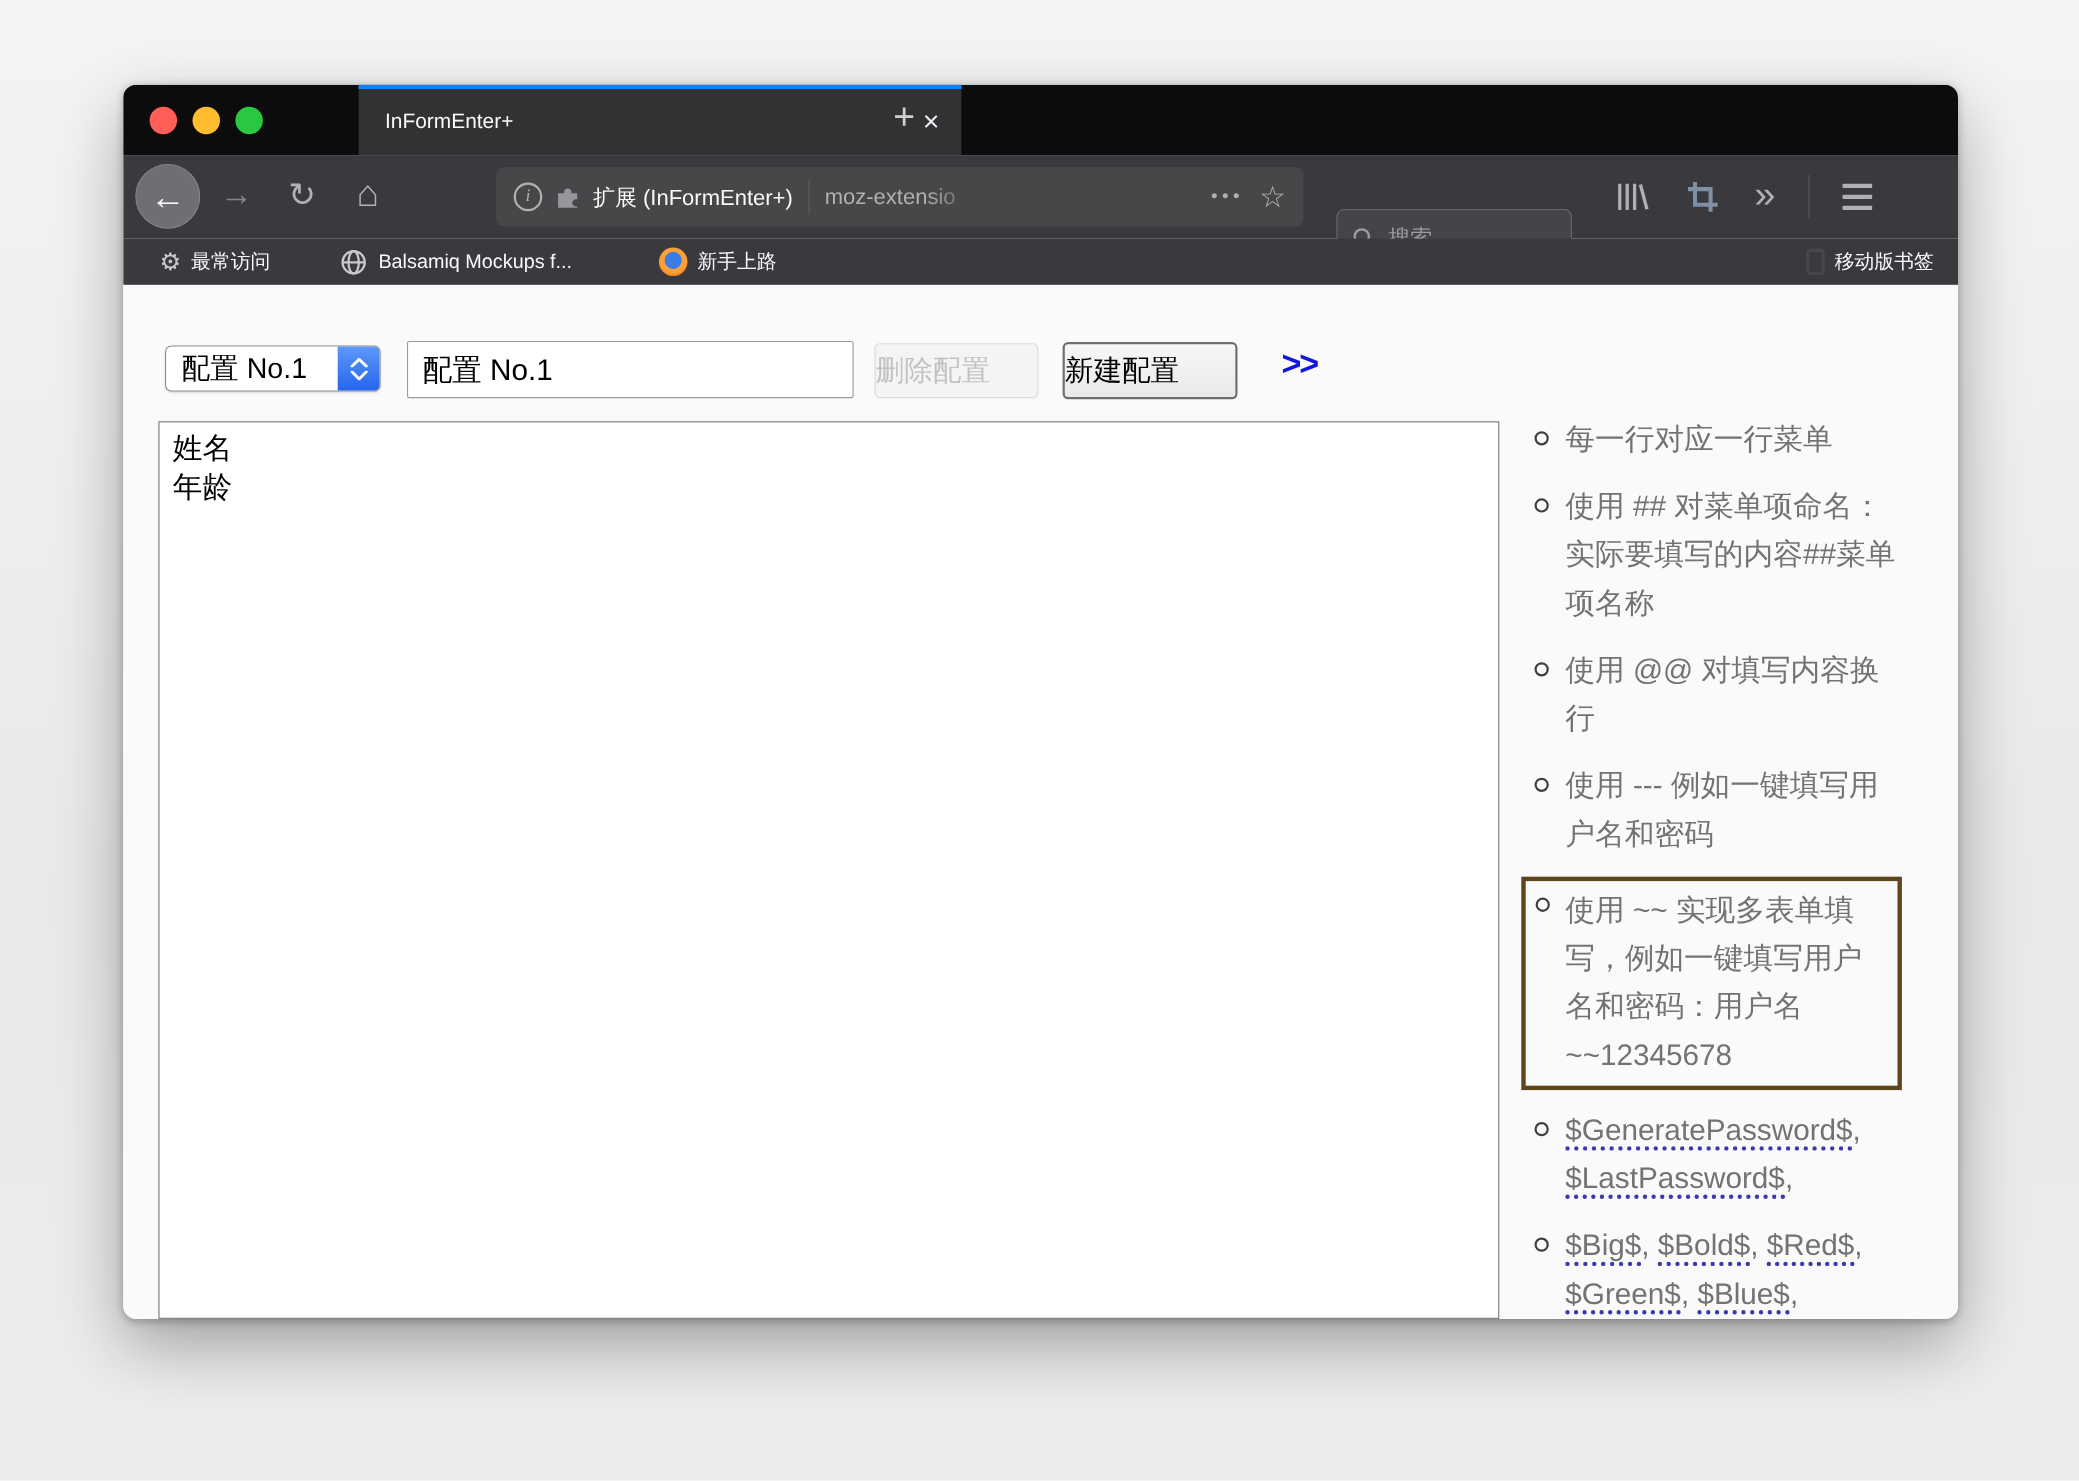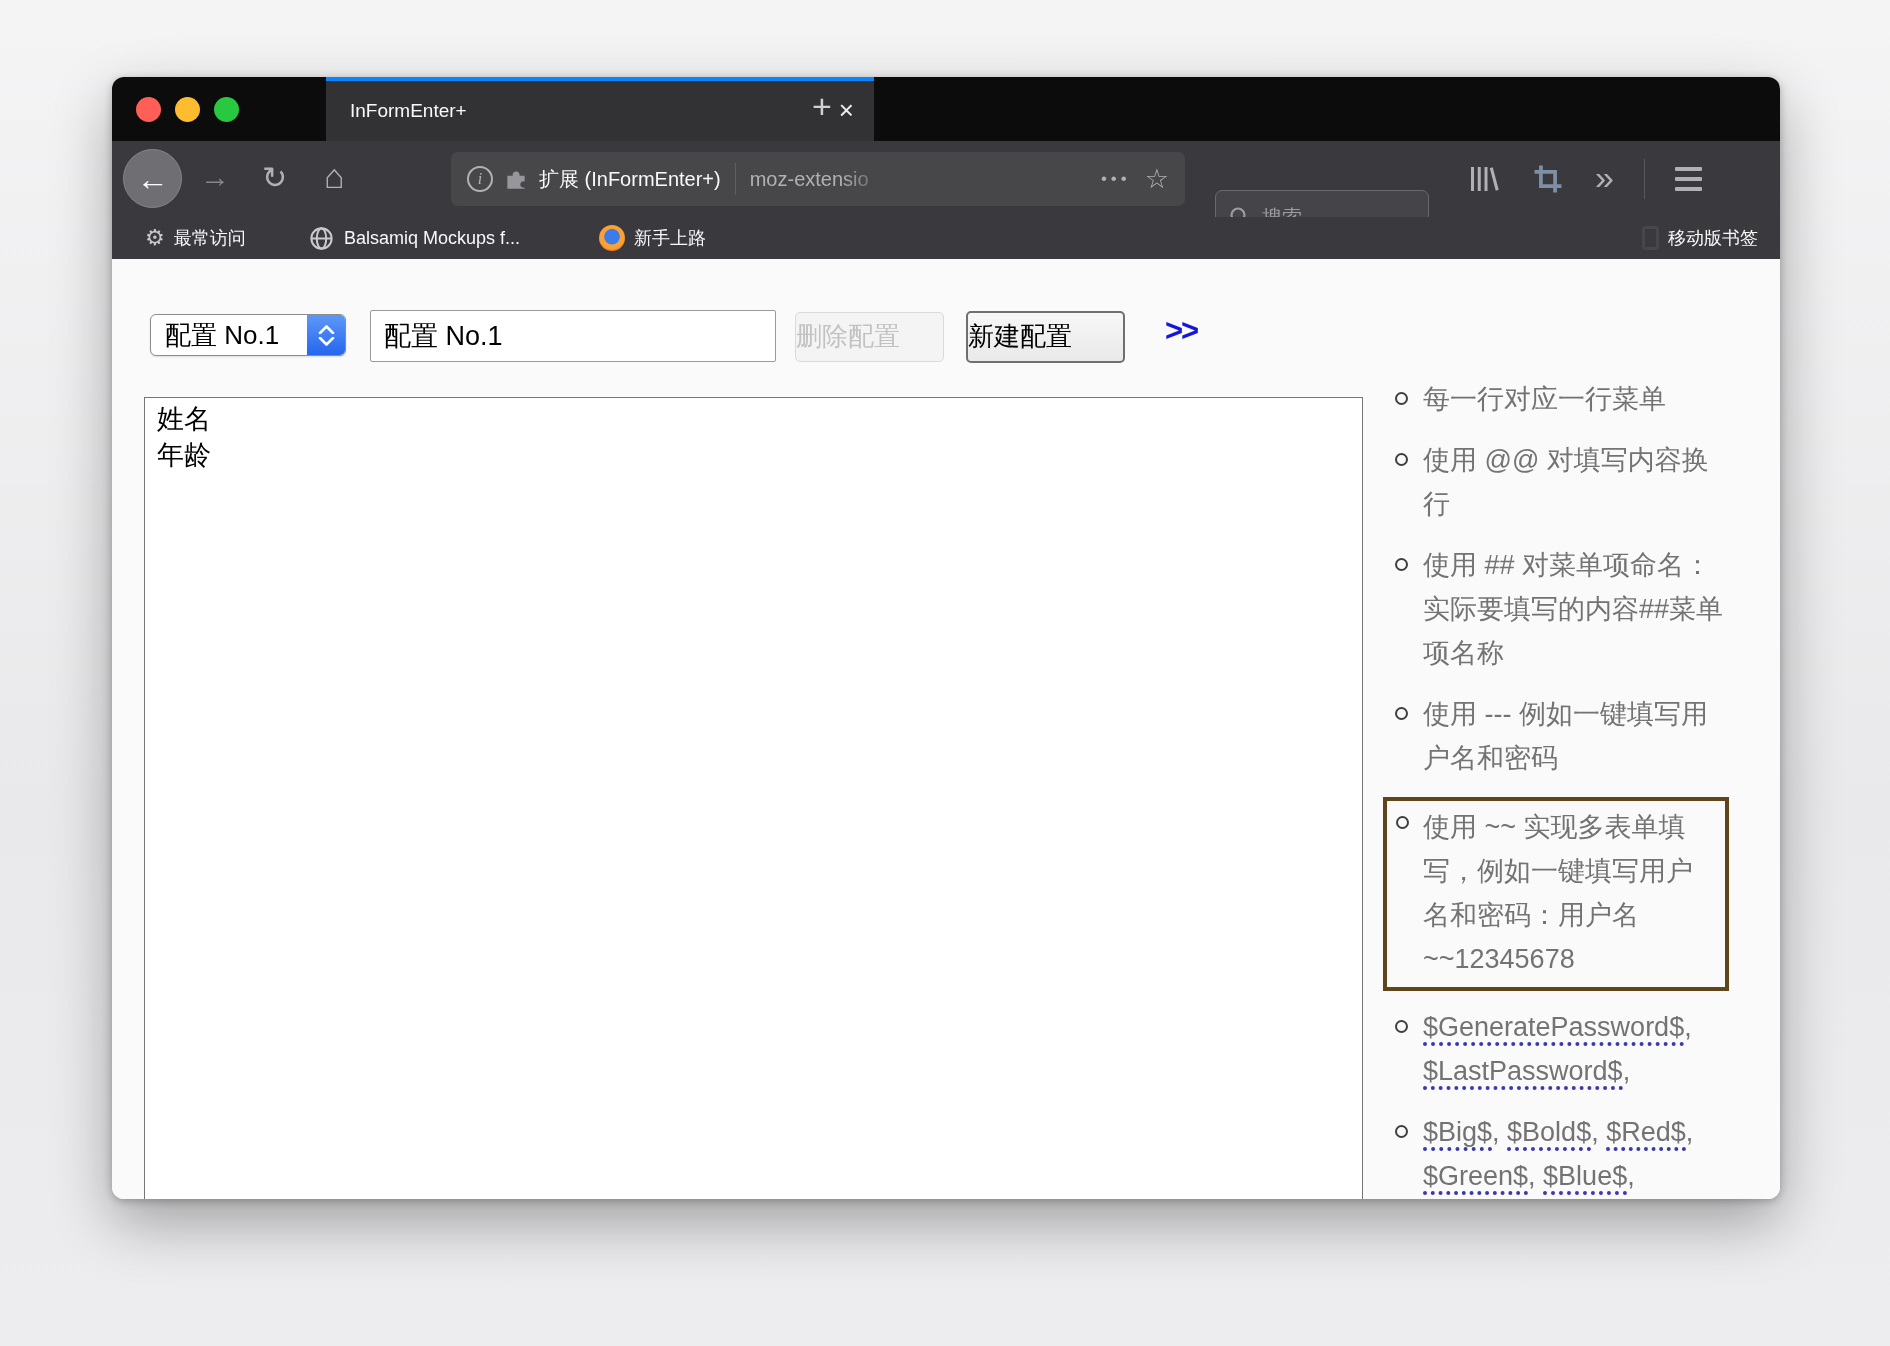--- a/index.html
+++ b/index.html
@@ -100,23 +100,23 @@
   .btn-delete {
     left:683px; top:53px; width:149px; height:50px;
     background:#f4f4f4; border:1px solid #dadada; color:#c2c2c2; line-height:48px;
   }
   .btn-new {
     left:854px; top:52px; width:159px; height:52px;
     background:linear-gradient(#f7f7f7,#e9e9e9); border:2px solid #6f6f6f; color:#000; line-height:48px;
   }
   .expand-link { position:absolute; left:1053px; top:54px; color:#1515dd; font-size:31px; font-weight:bold; letter-spacing:-2px; }
   .macro-textarea {
-    position:absolute; left:32px; top:138px; width:1219px; height:816px;
+    position:absolute; left:32px; top:124px; width:1219px; height:816px;
     background:#fff; border:1px solid #767676; resize:none; outline:none;
-    font-size:27px; line-height:1.35; padding:5px 12px; color:#000; font-family:Liberation Mono, monospace;
+    font-size:27px; line-height:1.35; padding:5px 12px; color:#000; font-family:Liberation Sans, sans-serif;
   }
   
   .tips { position:absolute; left:1311px; top:118px; width:306px; list-style:none; font-size:27px; line-height:44px; color:#737373; }
   .tips li { position:relative; margin-bottom:17px; }
   .tips li::before {
     content:''; position:absolute; left:-28px; top:15px; width:9px; height:9px;
     border:2px solid #3f3f3f; border-radius:50%; background:transparent;
   }
   .tips li.boxed {
     border:4px solid #5f4519; margin-left:-40px; margin-top:14px; margin-bottom:14px;
@@ -242,22 +242,22 @@
 
     <button class="btn btn-delete" disabled="">删除配置</button>
     <button class="btn btn-new">新建配置</button>
     <span class="expand-link">&gt;&gt;</span>
 
     <textarea class="macro-textarea" spellcheck="false" style="">姓名
 年龄</textarea>
 
     <ul class="tips">
       <li><span>每一行对应一行菜单</span></li>
+      <li><span>使用 ## 对菜单项命名：实际要填写的内容##菜单项名称</span></li>
       <li><span>使用 @@ 对填写内容换行</span></li>
-      <li><span>使用 ## 对菜单项命名：实际要填写的内容##菜单项名称</span></li>
       <li><span>使用 --- 例如一键填写用户名和密码</span></li>
       <li class="boxed"><span>使用 ~~ 实现多表单填写，例如一键填写用户名和密码：用户名~~12345678</span></li>
       <li>
         <span class="u">$GeneratePassword$</span><span>, </span><span class="u">$LastPassword$</span><span>,</span>
       </li>
       <li>
         <span class="u">$Big$</span><span>, </span><span class="u">$Bold$</span><span>, </span><span class="u">$Red$</span><span>, </span><span class="u">$Green$</span><span>, </span><span class="u">$Blue$</span><span>,</span>
       </li>
 
     </ul>

